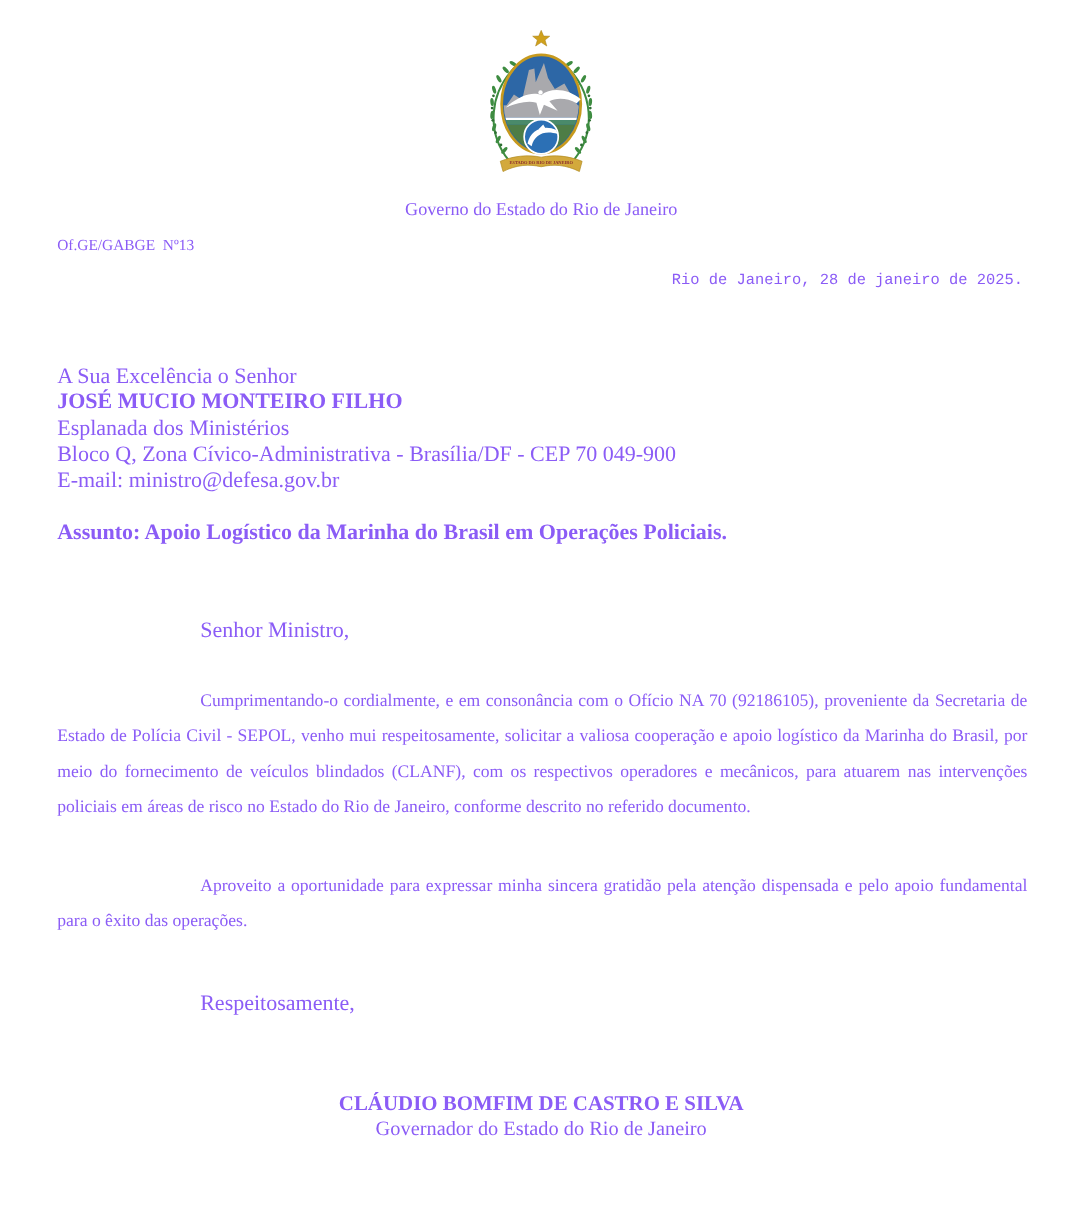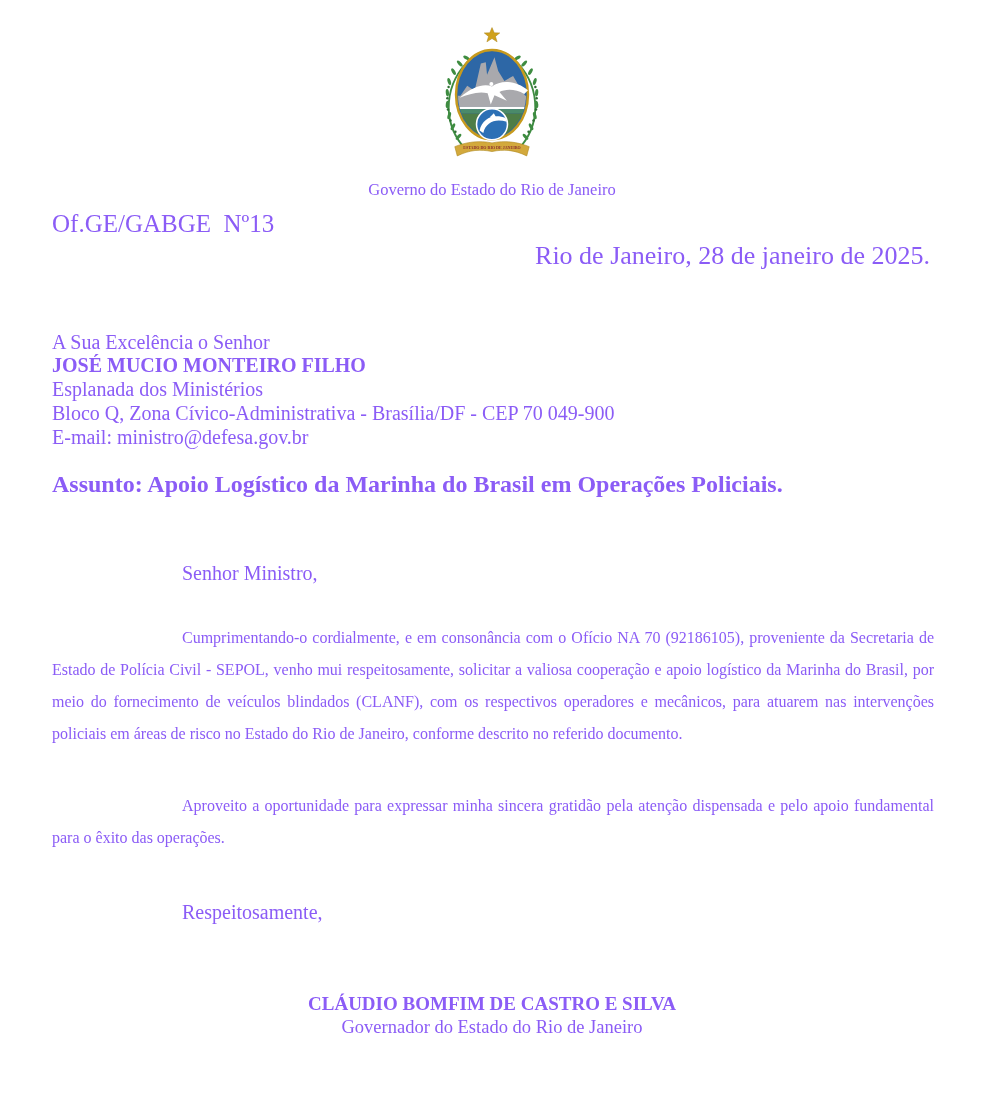--- a/index.html
+++ b/index.html
@@ -11,39 +11,40 @@
     background: #ffffff;
     font-family: "Liberation Serif", "DejaVu Serif", serif;
     color: #8b5cf6;
     overflow: hidden;
   }
   .emblem-wrap { text-align: center; padding-top: 12px; height: 134px; }
   .emblem-wrap svg { display: inline-block; }
   .org-lines { text-align: center; margin-top: 16px; font-size: 16.5px; line-height: 28.5px; }
   .ref-line {
     margin: 6px 54px 0 52px;
-    font-size: 25px;
+    font-size: 14px;
     line-height: 25px;
     white-space: pre-wrap;
   }
   .date-line {
     margin: 6px 54px 0 52px;
     text-align: right;
-    font-size: 26px;
+    font-size: 14px;
     line-height: 27px;
+    font-family: Liberation Mono, monospace;
   }
   .recipient {
     margin: 62px 54px 0 52px;
     font-size: 20px;
     line-height: 23.8px;
   }
   .recipient .bold-name { font-weight: bold; }
   .subject-line {
     margin: 22px 54px 0 52px;
-    font-size: 24px;
+    font-size: 20px;
     font-weight: bold;
     line-height: 26px;
   }
   .salutation {
     margin: 63px 54px 0 182px;
     font-size: 20px;
     line-height: 26px;
   }
   .body-para {
     margin: 36px 50px 0 52px;

